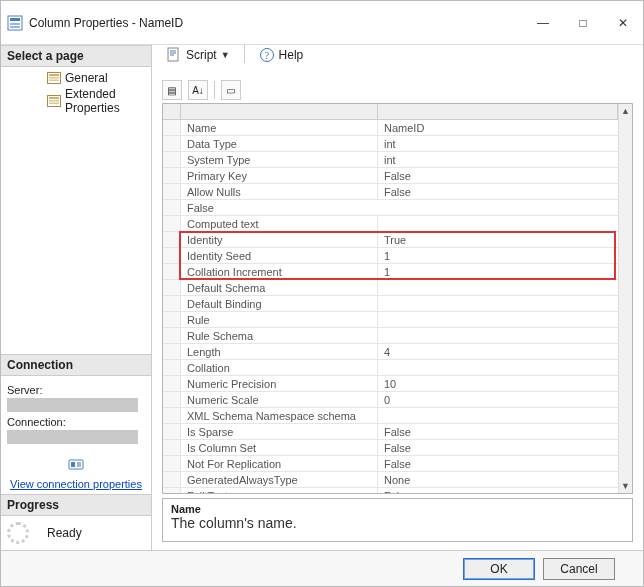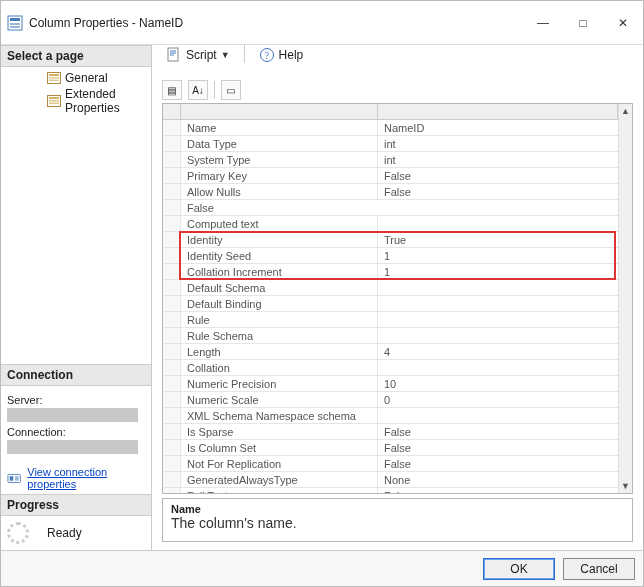--- a/index.html
+++ b/index.html
@@ -16,21 +16,21 @@
   
   .left { width:151px; display:flex; flex-direction:column; border-right:1px solid #ccc; background:#fff;justify-content:space-between; }
   .section-head { font-weight:bold; background:#e8e8e8; border-bottom:1px solid #ccc; border-top:1px solid #ccc; padding:3px 6px; }
   .page-list { padding:3px 2px; flex:0 0 auto;margin-left:40px; }
   .page-item { display:flex; align-items:center; padding:1px 4px; gap:4px; }
   .page-item .mini-icon { width:14px; height:12px; flex-shrink:0; }
   .left-spacer { flex:1; }
   .conn-body { padding:4px 6px; font-size:11px; }
   .conn-label { margin-top:4px; }
   .conn-value { height:14px; background:#c8c8c8; margin-top:2px; width:95%; }
-  .conn-link { display:flex; align-items:center; gap:6px; margin-top:12px; color:#0645c8; text-decoration:underline; font-size:11px; }
+  .conn-link { display:flex; align-items:center; gap:6px; margin-top:12px; color:#0645c8; text-decoration:underline; font-size:11px;flex-direction:column; }
   .prog-body { padding:6px; display:flex; align-items:center; gap:18px; }
   .spinner { width:22px; height:22px; border:3px dotted #ccc; border-radius:50%; }
   
   .right { flex:1; display:flex; flex-direction:column; min-width:0; }
   .toolbar { height:32px; display:flex; align-items:flex-start; gap:6px; padding:0 10px; }
   .tool-btn { display:flex; align-items:center; gap:4px; padding:2px 4px; }
   .tool-sep { width:1px; height:18px; background:#ccc; margin:0 4px; }
   .mini-toolbar { height:26px; display:flex; align-items:center; gap:6px; padding:0 10px; }
   .mini-toolbar .mtbtn { width:20px; height:20px; border:1px solid #ccc; display:flex; align-items:center; justify-content:center; background:#fafafa; font-size:10px;}
   
@@ -48,21 +48,21 @@
   .prop-row { display:flex; height:16px; border-bottom:1px solid #e5e5e5; font-size:11px; color:#555; }
   .prop-row .gutter { width:18px; border-right:1px solid #e5e5e5; background:#f7f7f7; }
   .prop-row .pname { flex:0 0 197px; padding-left:6px; border-right:1px solid #e5e5e5; white-space:nowrap; overflow:hidden; display:flex; align-items:center;}
   .prop-row .pval { flex:1; padding-left:6px; white-space:nowrap; overflow:hidden; display:flex; align-items:center;}
   .highlight-box { position:absolute; border:2px solid #d33; pointer-events:none; }
   
   .desc-pane { margin:4px 10px 8px 10px; border:1px solid #b5b5b5; padding:4px 8px; height:44px; background:#fff; }
   .desc-pane .dname { font-weight:bold; font-size:11px; }
   .desc-pane .dtext { font-size:14px; color:#333; }
   
-  .footer { height:36px; border-top:1px solid #ccc; display:flex; align-items:center; justify-content:flex-end; gap:8px; padding:0 8px; background:#f7f7f7; }
+  .footer { height:36px; border-top:1px solid #ccc; display:flex; align-items:center; justify-content:flex-end; gap:8px; padding:0 28px; background:#f7f7f7; }
   .btn { min-width:72px; height:22px; border:1px solid #888; background:#efefef; font-size:12px; display:flex; align-items:center; justify-content:center; }
   .btn.primary { border:1px solid #2b6cd4; box-shadow: inset 0 0 0 1px #6fa2ee; }
   .arrow-down { font-size:9px; color:#333; }
   .icon16 { width:16px; height:16px; }
 </style>
 </head>
 <body>
 
 <div class="window">
 

